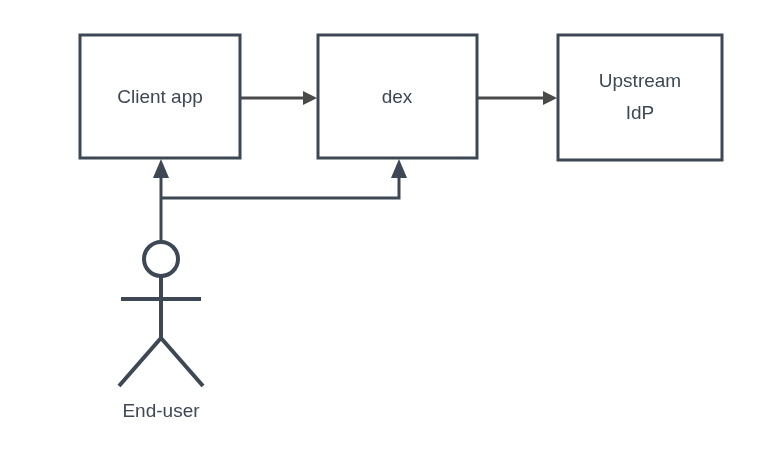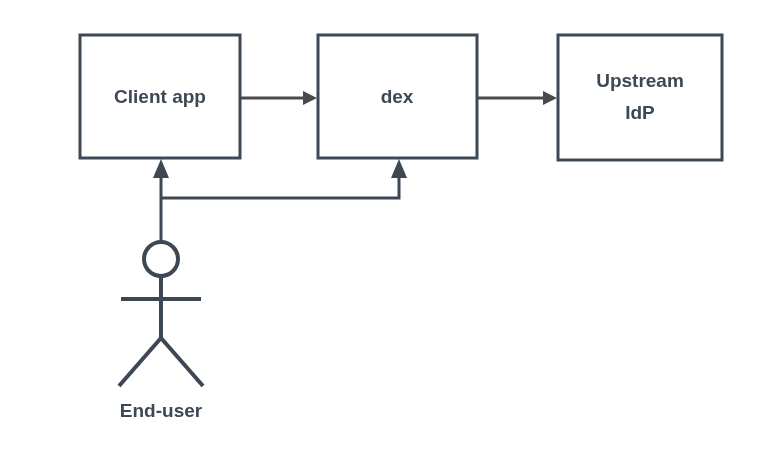--- a/index.html
+++ b/index.html
@@ -9,21 +9,20 @@
   }
   body {
     font-family: "Liberation Sans", sans-serif;
   }
   #canvas {
     position: relative;
     width: 760px;
     height: 460px;
     background: #ffffff;
     overflow: hidden;
-    font-weight: bold;
   }
   #diagram-svg {
     position: absolute;
     left: 0;
     top: 0;
     width: 760px;
     height: 460px;
     display: block;
   }
   .box-rect {

